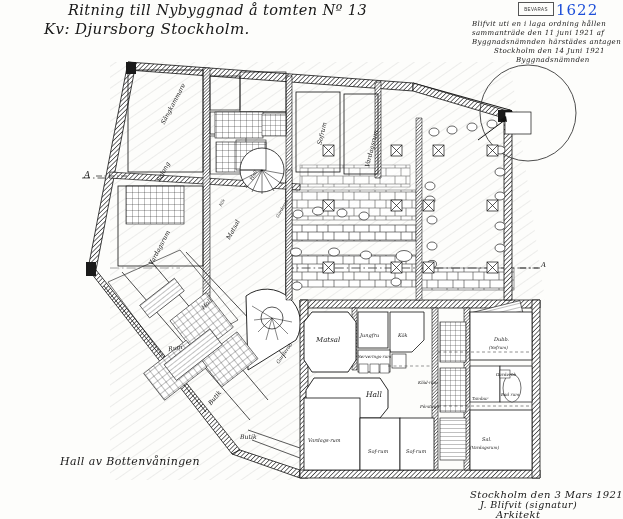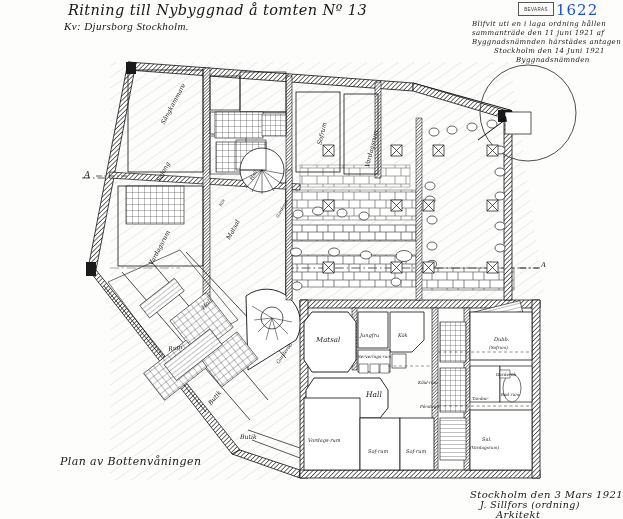--- a/index.html
+++ b/index.html
@@ -12,21 +12,21 @@
 
   
   .hand{
     font-family:"DejaVu Serif", serif;
     font-style:italic;
     color:#171717;
     white-space:nowrap;
     letter-spacing:.4px;
   }
   .title-1{position:absolute;left:68px;top:2px;font-size:14.5px;}
-  .title-2{position:absolute;left:64px;top:20px;font-size:11px;font-family:Liberation Serif, serif;}
+  .title-2{position:absolute;left:44px;top:20px;font-size:15px;}
   .caption-plan{position:absolute;left:60px;top:455px;font-size:11px;}
   .sig-1{position:absolute;left:470px;top:489px;font-size:10px;}
   .sig-2{position:absolute;left:480px;top:499px;font-size:9.5px;}
   .sig-3{position:absolute;left:496px;top:509px;font-size:10px;}
 
   .stamp-no{
     position:absolute;left:556px;top:1px;font-size:15px;
     font-family:"DejaVu Serif",serif;color:#1d4ed8;letter-spacing:1px;
   }
   .stamp-box{
@@ -425,18 +425,18 @@
     <div class="lbl xs" style="left:472px;top:396px;">Tambur</div>
     <div class="lbl xs" style="left:501px;top:392px;">Bad rum</div>
     <div class="lbl xs" style="left:496px;top:372px;">Garderob</div>
     <div class="lbl sm" style="left:482px;top:436px;">Sal.</div>
     <div class="lbl xs" style="left:470px;top:445px;">(Vardagsrum)</div>
   </div>
 
   <div class="marker" style="left:84px;top:170px;">A</div>
   <div class="marker" style="left:541px;top:261px;font-size:7px;">A</div>
 
-  <div class="hand caption-plan">Plan av Bottenvåningen</div>
+  <div class="hand caption-plan">Hall av Bottenvåningen</div>
   <div class="hand sig-1">Stockholm den 3 Mars 1921</div>
-  <div class="hand sig-2">J. Sillfors   (ordning)</div>
+  <div class="hand sig-2">J. Blifvit   (signatur)</div>
   <div class="hand sig-3">Arkitekt</div>
 
 </div>
 
 </body></html>

